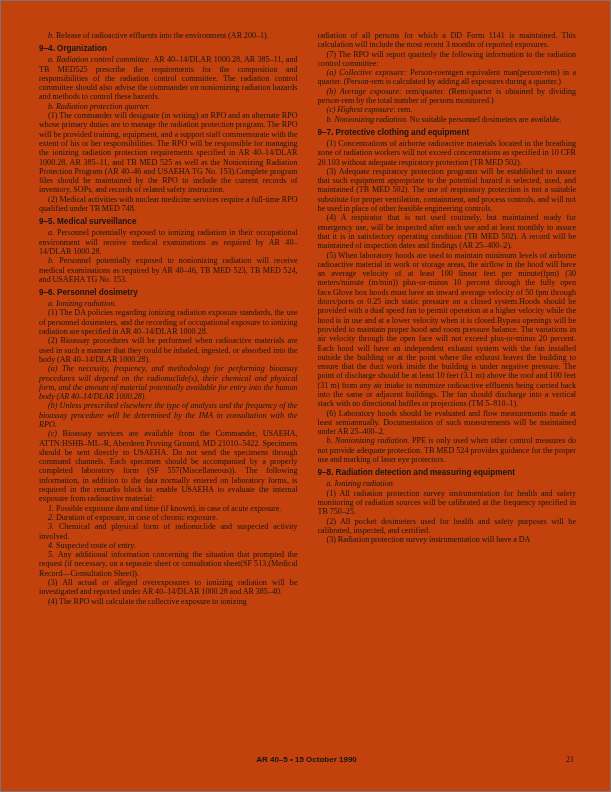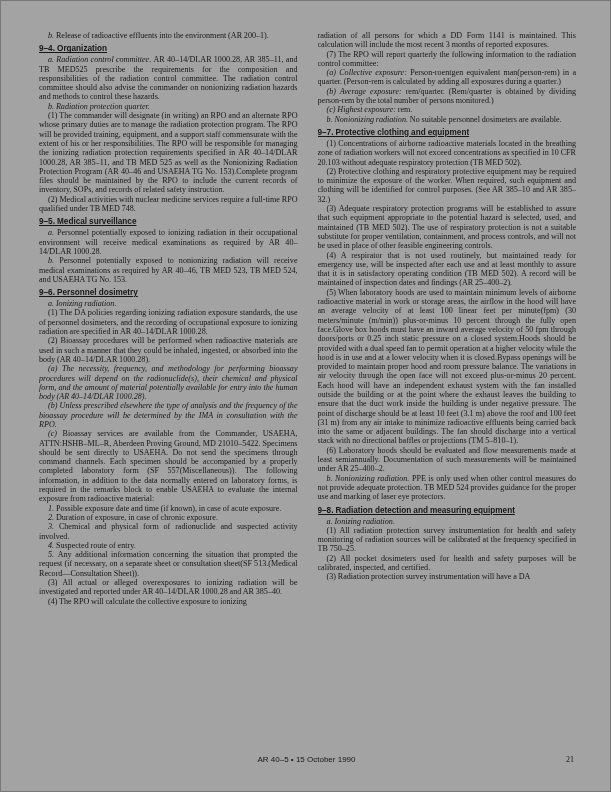--- a/index.html
+++ b/index.html
@@ -1,20 +1,20 @@
 <!DOCTYPE html>
 <html><head>
 <meta charset="utf-8">
 <style>
   html, body { margin: 0; padding: 0; background: #ffffff; }
   .page {
     position: relative;
     width: 611px;
     height: 792px;
-    background: #a3a3a3;
+    background: #c2410c;
     box-sizing: border-box;
     border: 1px solid #777;
     font-family: "Liberation Serif", "DejaVu Serif", serif;
     color: #161616;
     overflow: hidden;
   }
   .columns {
     position: absolute;
     left: 38px;
     top: 30px;
@@ -38,37 +38,36 @@
   .col p.no-indent { text-indent: 0; }
   .col p.it { font-style: italic; }
   .col p.heading {
     font-family: "Liberation Sans", "DejaVu Sans", sans-serif;
     font-weight: bold;
     font-size: 8.2px;
     line-height: 9.5px;
     text-indent: 0;
     text-align: left;
     margin: 4px 0 1.5px 0;
-    text-decoration: underline;
   }
   .col i { font-style: italic; }
   .footer {
     position: absolute;
     left: 38px;
     right: 36px;
     bottom: 24px;
     height: 12px;
     font-family: "Liberation Sans", "DejaVu Sans", sans-serif;
     font-size: 8px;
   }
   .footer .footer-center {
     position: absolute;
     left: 0; right: 0;
     text-align: center;
-    font-weight: normal;
+    font-weight: bold;
   }
   .footer .footer-page {
     position: absolute;
     right: 0;
     top: 0;
     font-weight: normal;
     font-family: Liberation Serif, serif;
   }
 </style>
 </head>
@@ -103,21 +102,20 @@
       </div>
     <div class="col">
         <p class="body no-indent">radiation of all persons for which a DD Form 1141 is maintained. This calculation will include the most recent 3 months of reported exposures.</p>
         <p class="body">(7) The RPO will report quarterly the following information to the radiation control committee:</p>
         <p class="body"><i>(a) Collective exposure: </i>Person-roentgen equivalent man(person-rem) in a quarter. (Person-rem is calculated by adding all exposures during a quarter.)</p>
         <p class="body"><i>(b) Average exposure: </i>rem/quarter. (Rem/quarter is obtained by dividing person-rem by the total number of persons monitored.)</p>
         <p class="body"><i>(c) Highest exposure: </i>rem.</p>
         <p class="body"><i>b. Nonionizing radiation. </i>No suitable personnel dosimeters are available.</p>
         <p class="heading">9–7. Protective clothing and equipment</p>
         <p class="body">(1) Concentrations of airborne radioactive materials located in the breathing zone of radiation workers will not exceed concentrations as specified in 10 CFR 20.103 without adequate respiratory protection (TB MED 502).</p>
-        <p class="body">(2) Protective clothing and respiratory protective equipment may be required to minimize the exposure of the worker. When required, such equipment and clothing will be identified for control purposes. (See AR 385–10 and AR 385–32.)</p>
         <p class="body">(3) Adequate respiratory protection programs will be established to assure that such equipment appropriate to the potential hazard is selected, used, and maintained (TB MED 502). The use of respiratory protection is not a suitable substitute for proper ventilation, containment, and process controls, and will not be used in place of other feasible engineering controls.</p>
         <p class="body">(4) A respirator that is not used routinely, but maintained ready for emergency use, will be inspected after each use and at least monthly to assure that it is in satisfactory operating condition (TB MED 502). A record will be maintained of inspection dates and findings (AR 25–400–2).</p>
         <p class="body">(5) When laboratory hoods are used to maintain minimum levels of airborne radioactive material in work or storage areas, the airflow in the hood will have an average velocity of at least 100 linear feet per minute(fpm) (30 meters/minute (m/min)) plus-or-minus 10 percent through the fully open face.Glove box hoods must have an inward average velocity of 50 fpm through doors/ports or 0.25 inch static pressure on a closed system.Hoods should be provided with a dual speed fan to permit operation at a higher velocity while the hood is in use and at a lower velocity when it is closed.Bypass openings will be provided to maintain proper hood and room pressure balance. The variations in air velocity through the open face will not exceed plus-or-minus 20 percent. Each hood will have an independent exhaust system with the fan installed outside the building or at the point where the exhaust leaves the building to ensure that the duct work inside the building is under negative pressure. The point of discharge should be at least 10 feet (3.1 m) above the roof and 100 feet (31 m) from any air intake to minimize radioactive effluents being carried back into the same or adjacent buildings. The fan should discharge into a vertical stack with no directional baffles or projections (TM 5–810–1).</p>
         <p class="body">(6) Laboratory hoods should be evaluated and flow measurements made at least semiannually. Documentation of such measurements will be maintained under AR 25–400–2.</p>
         <p class="body"><i>b. Nonionizing radiation. </i>PPE is only used when other control measures do not provide adequate protection. TB MED 524 provides guidance for the proper use and marking of laser eye protectors.</p>
         <p class="heading">9–8. Radiation detection and measuring equipment</p>
         <p class="body"><i>a. Ionizing radiation.</i></p>
         <p class="body">(1) All radiation protection survey instrumentation for health and safety monitoring of radiation sources will be calibrated at the frequency specified in TB 750–25.</p>
         <p class="body">(2) All pocket dosimeters used for health and safety purposes will be calibrated, inspected, and certified.</p>
         <p class="body">(3) Radiation protection survey instrumentation will have a DA</p>

